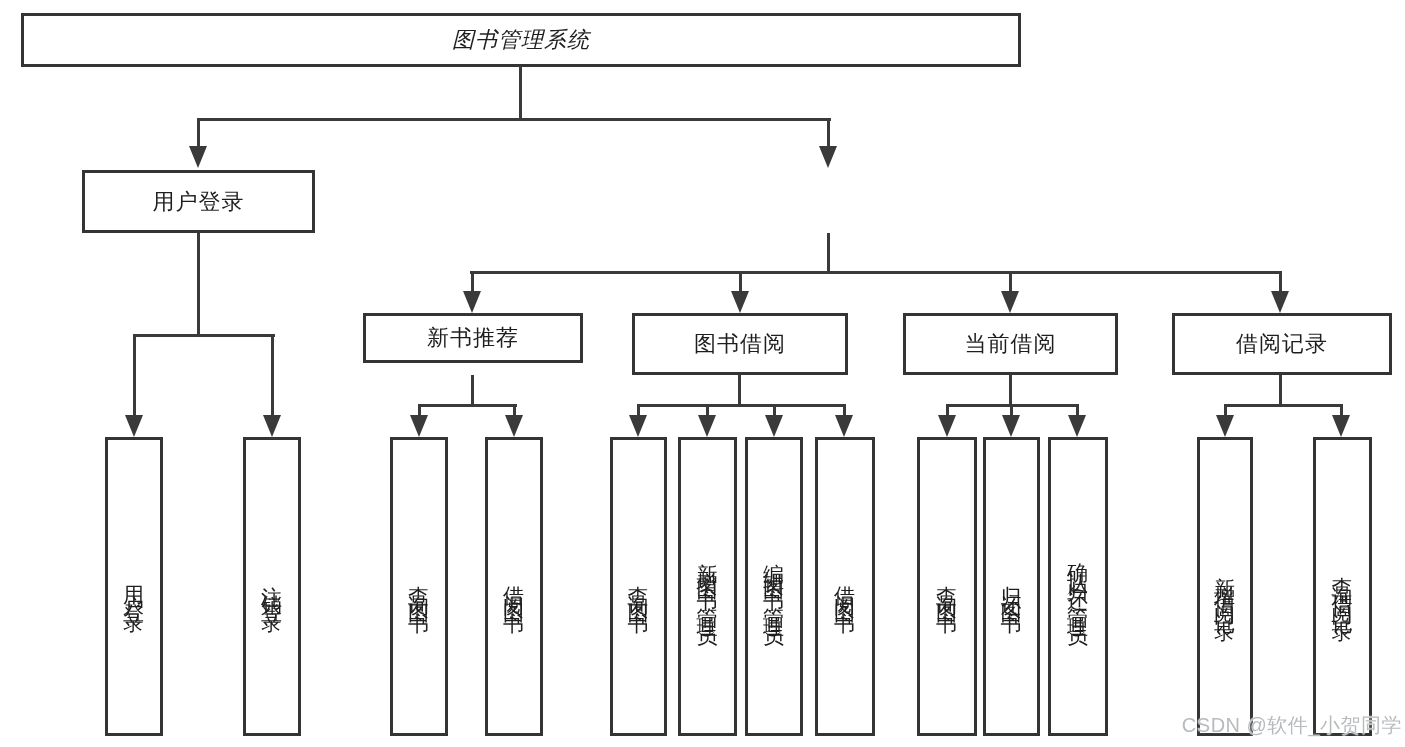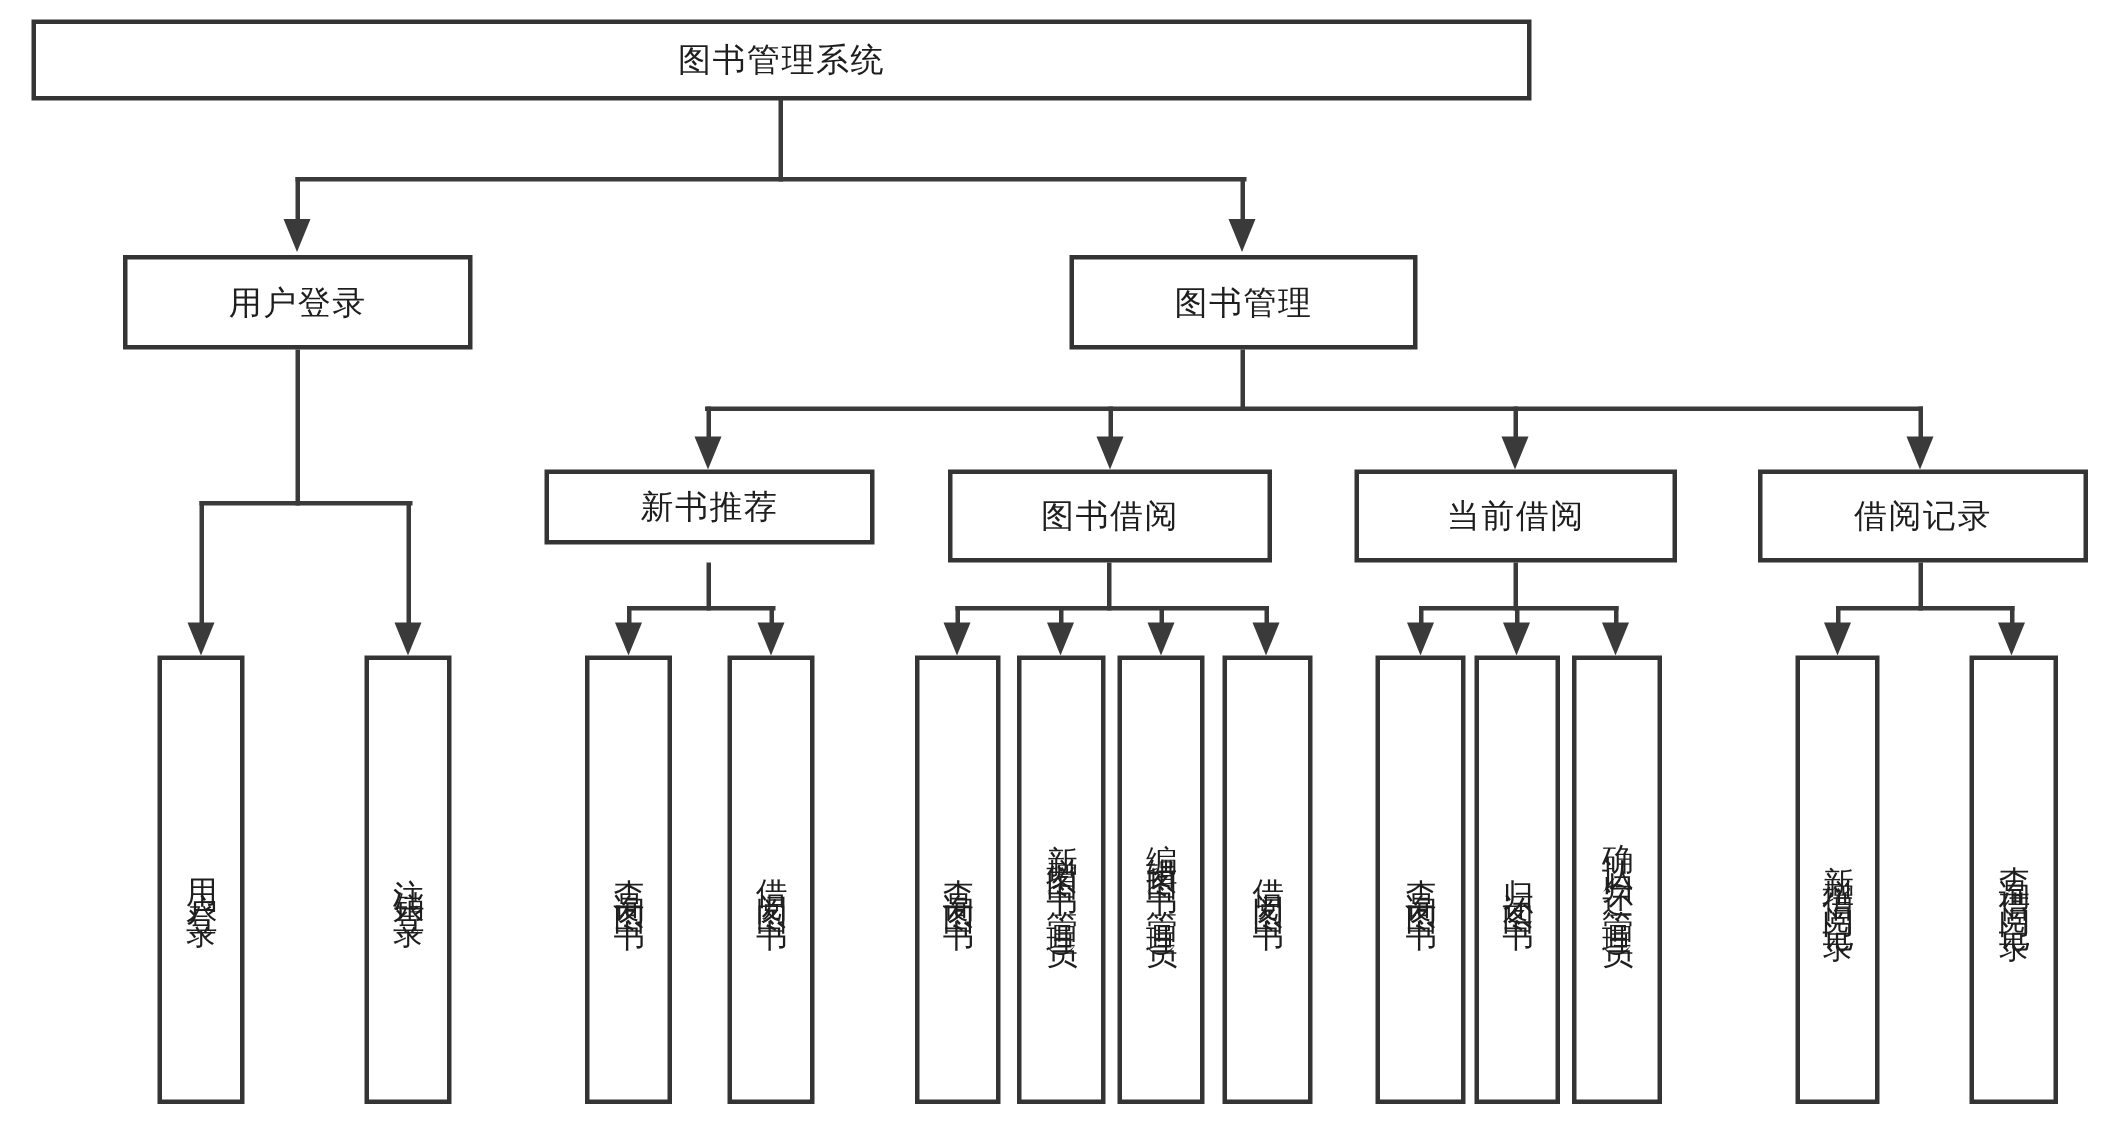--- a/index.html
+++ b/index.html
@@ -57,36 +57,33 @@
     text-shadow: 0 0 2px #ffffff, 0 0 1px #ffffff;
     white-space: nowrap;
     z-index: 5;
   }
 </style>
 </head>
 <body>
 
 <div id="stage">
 
-  <div class="node h" style="left:21px; top:13px; width:1000px; height:54px;">
+  <div class="node h" style="left:21px; top:13px; width:1000px; height:54px;font-style:italic;">
     <span>图书管理系统</span>
   </div>
 
   <div class="vline" style="left:519px; top:66px; height:55px;"></div>
   <div class="hline" style="left:197px; top:118px; width:634px;"></div>
   <div class="vline" style="left:197px; top:118px; height:31px;"></div>
   <div class="arrow" style="left:189px; top:146px;"></div>
   <div class="vline" style="left:827px; top:118px; height:31px;"></div>
   <div class="arrow" style="left:819px; top:146px;"></div>
 
   <div class="node h" style="left:82px; top:170px; width:233px; height:63px;">
     <span>用户登录</span>
-  </div>
-  <div class="node h" style="left:713px; top:170px; width:232px; height:63px;">
-    <span>图书管理</span>
   </div>
 
   <div class="vline" style="left:827px; top:233px; height:41px;"></div>
   <div class="hline" style="left:470px; top:271px; width:812px;"></div>
   <div class="vline" style="left:471px; top:271px; height:22px;"></div>
   <div class="arrow" style="left:463px; top:291px;"></div>
   <div class="vline" style="left:739px; top:271px; height:22px;"></div>
   <div class="arrow" style="left:731px; top:291px;"></div>
   <div class="vline" style="left:1009px; top:271px; height:22px;"></div>
   <div class="arrow" style="left:1001px; top:291px;"></div>
@@ -184,14 +181,15 @@
     <span>确认归还（管理员）</span>
   </div>
 
   <div class="node v" style="left:1197px; top:437px; width:56px; height:299px;">
     <span>新增借阅记录</span>
   </div>
   <div class="node v" style="left:1313px; top:437px; width:59px; height:299px;">
     <span>查询借阅记录</span>
   </div>
 
+  <div id="watermark">CSDN @软件_小贺同学</div>
 
 </div>
 
 </body></html>

